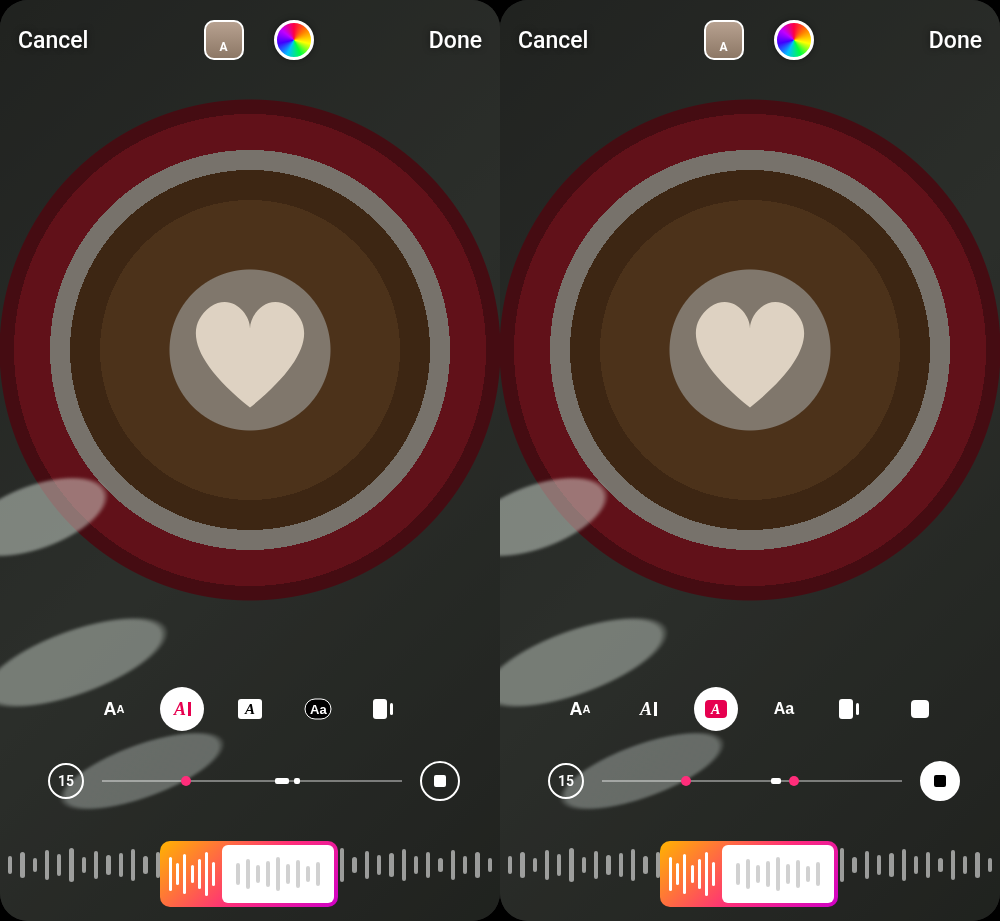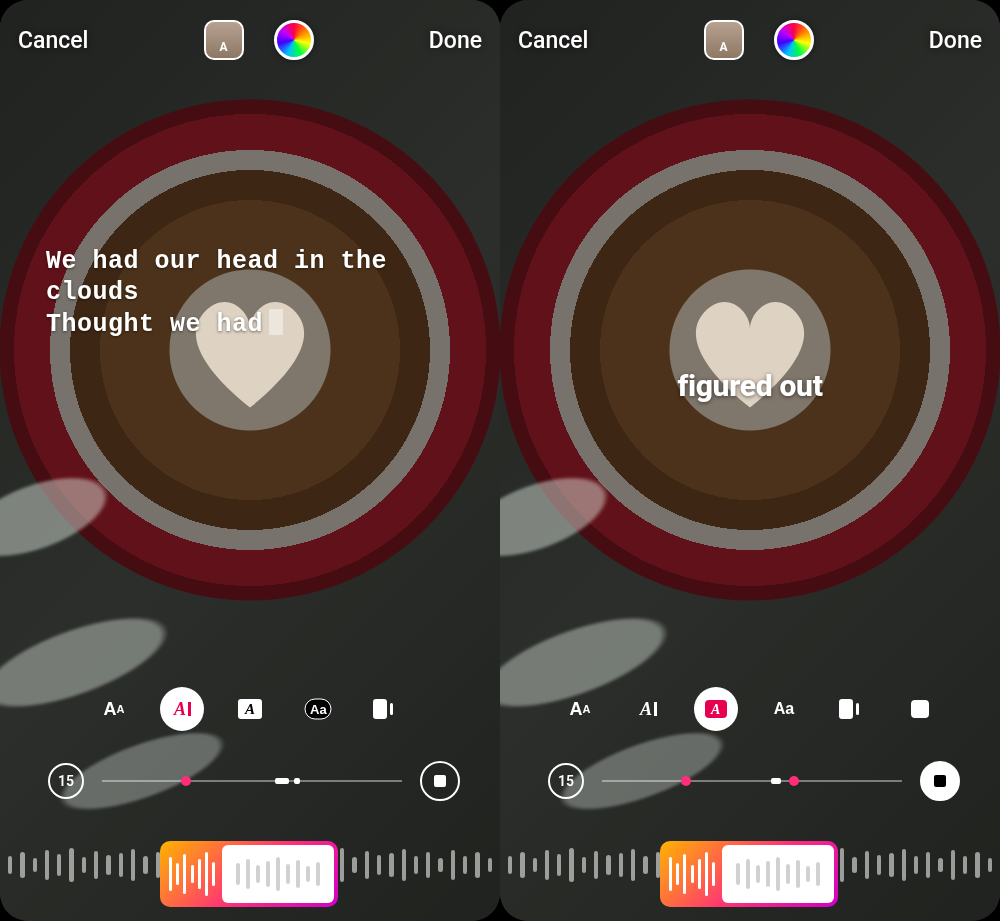--- a/index.html
+++ b/index.html
@@ -292,25 +292,20 @@
     <div class="txt">Cancel</div>
     <div class="center">
       <div class="font-color-chip">
           <span>A</span>
         </div>
       <div class="color-wheel"></div>
     </div>
     <div class="txt">Done</div>
   </div>
 
-  <div class="lyrics-typewriter">
-    <span>We had our head in the</span><br>
-    <span>clouds</span><br>
-    <span>Thought we had</span><span class="cursor"></span>
-  </div>
 
   <div class="style-row">
     <button class="style-btn">
         <span class="big">A</span>
         <span class="sm">A</span>
       </button>
     <button class="style-btn white-bg">
       <svg width="24" height="20" viewBox="0 0 24 20">
           <text x="4" y="16" font-family="Georgia" font-weight="800" font-style="italic" font-size="18" fill="#e6004f">A</text>
           <rect x="18" y="3" width="3" height="14" fill="#e6004f"></rect>
@@ -430,21 +425,20 @@
       <div class="font-color-chip">
           <span>A</span>
         </div>
       <div class="color-wheel"></div>
     </div>
     <div class="txt">Done</div>
   </div>
 
   <div class="lyrics-bold">
     <br>
-    <span>figured out</span>
   </div>
 
   <div class="style-row">
     <button class="style-btn">
         <span class="big">A</span>
         <span class="sm">A</span>
       </button>
     <button class="style-btn">
       <svg width="24" height="20" viewBox="0 0 24 20">
           <text x="4" y="16" font-family="Georgia" font-weight="800" font-style="italic" font-size="18" fill="#fff">A</text>

